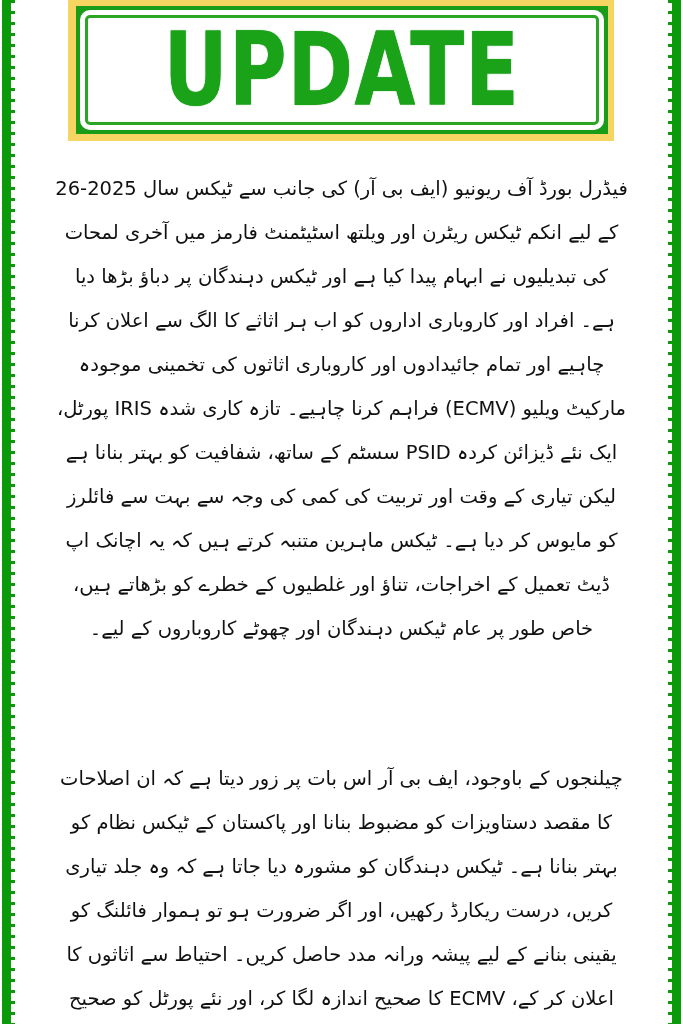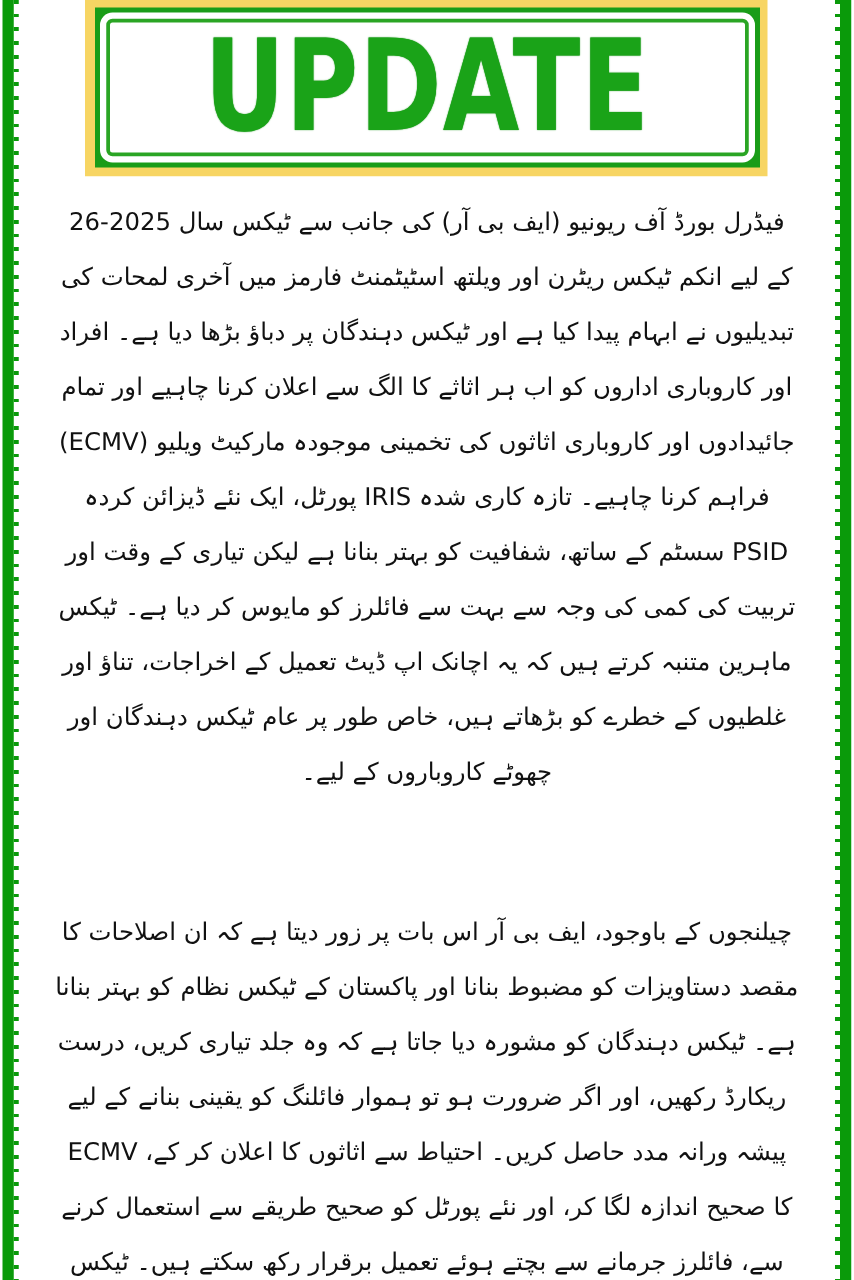--- a/index.html
+++ b/index.html
@@ -43,21 +43,21 @@
       line-height: 1;
       text-shadow: 0 0 1px #0c8a0c;
     }
 
     .content {
       position: absolute; left: 40px; right: 40px; top: 152px;
       direction: rtl; text-align: center;
       font-family: "DejaVu Sans", sans-serif; color: #111111;
       font-size: 19.5px; line-height: 44px;
     }
-    .para { margin: 4px; }
+    .para { margin: 15px; }
     .para-gap { height: 76px; }
   </style>
 </head>
 <body>
 
 <div class="border-strip border-left"></div>
 <div class="border-strip border-right"></div>
 
 <div class="banner">
   <div class="banner-inner">

